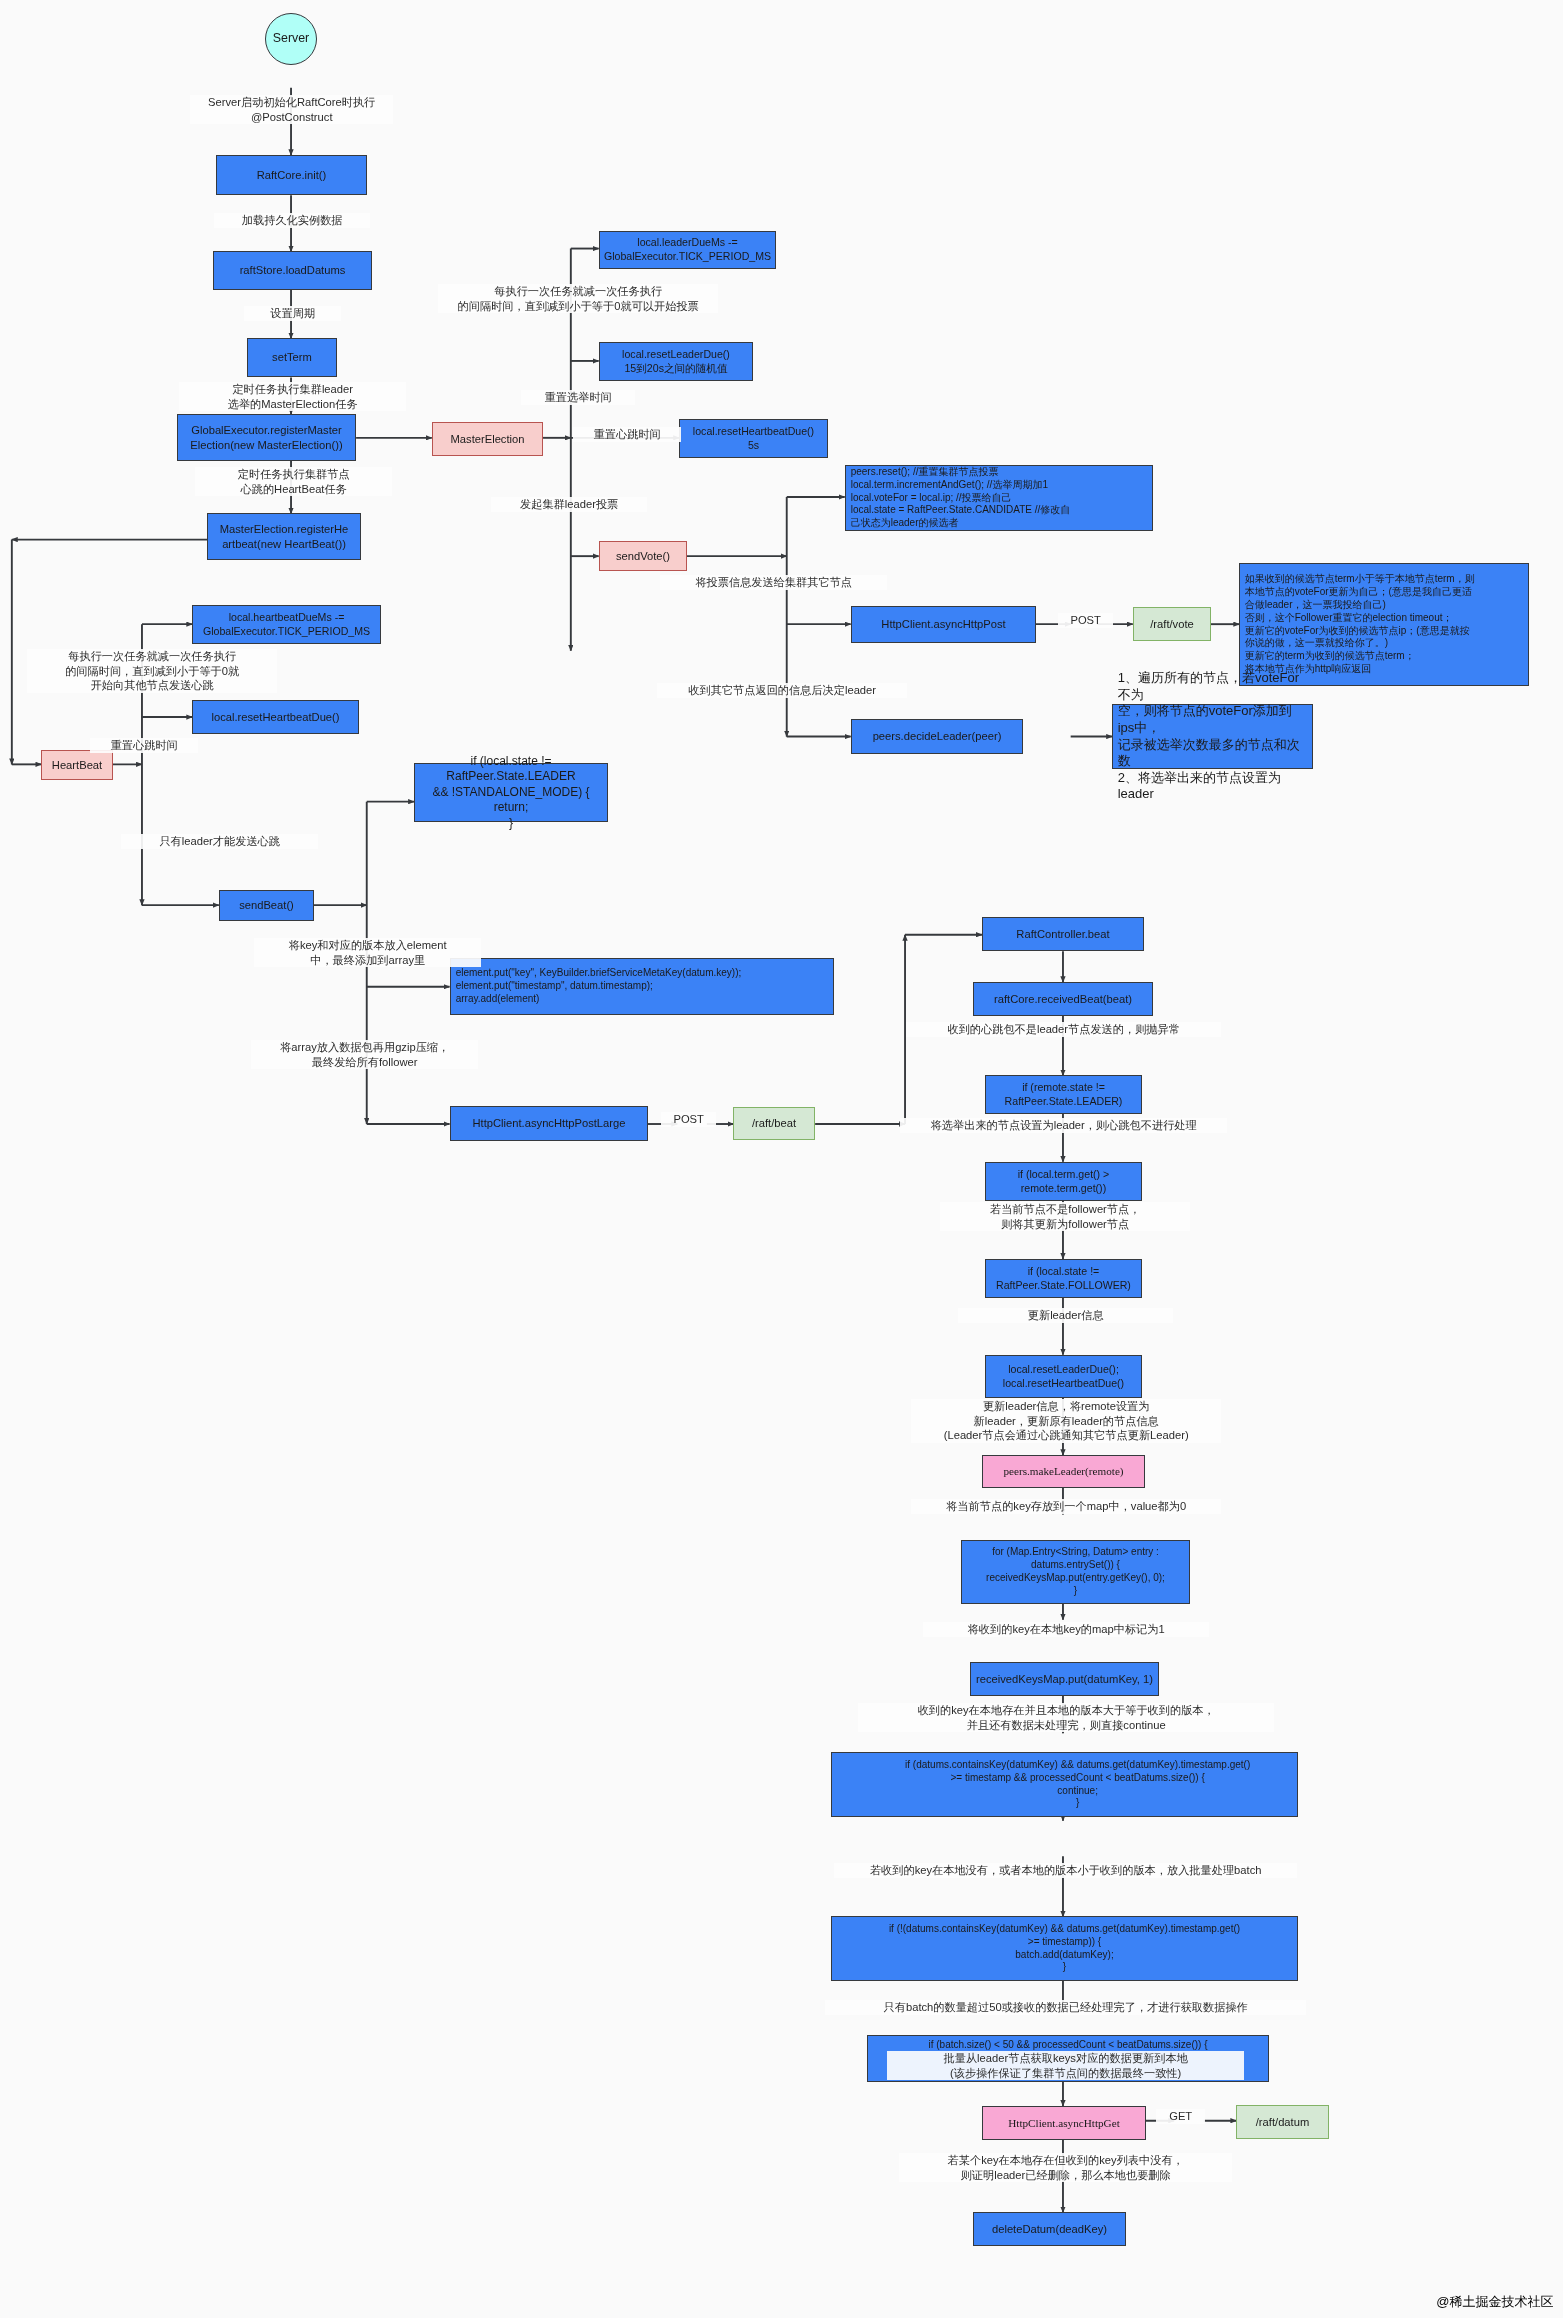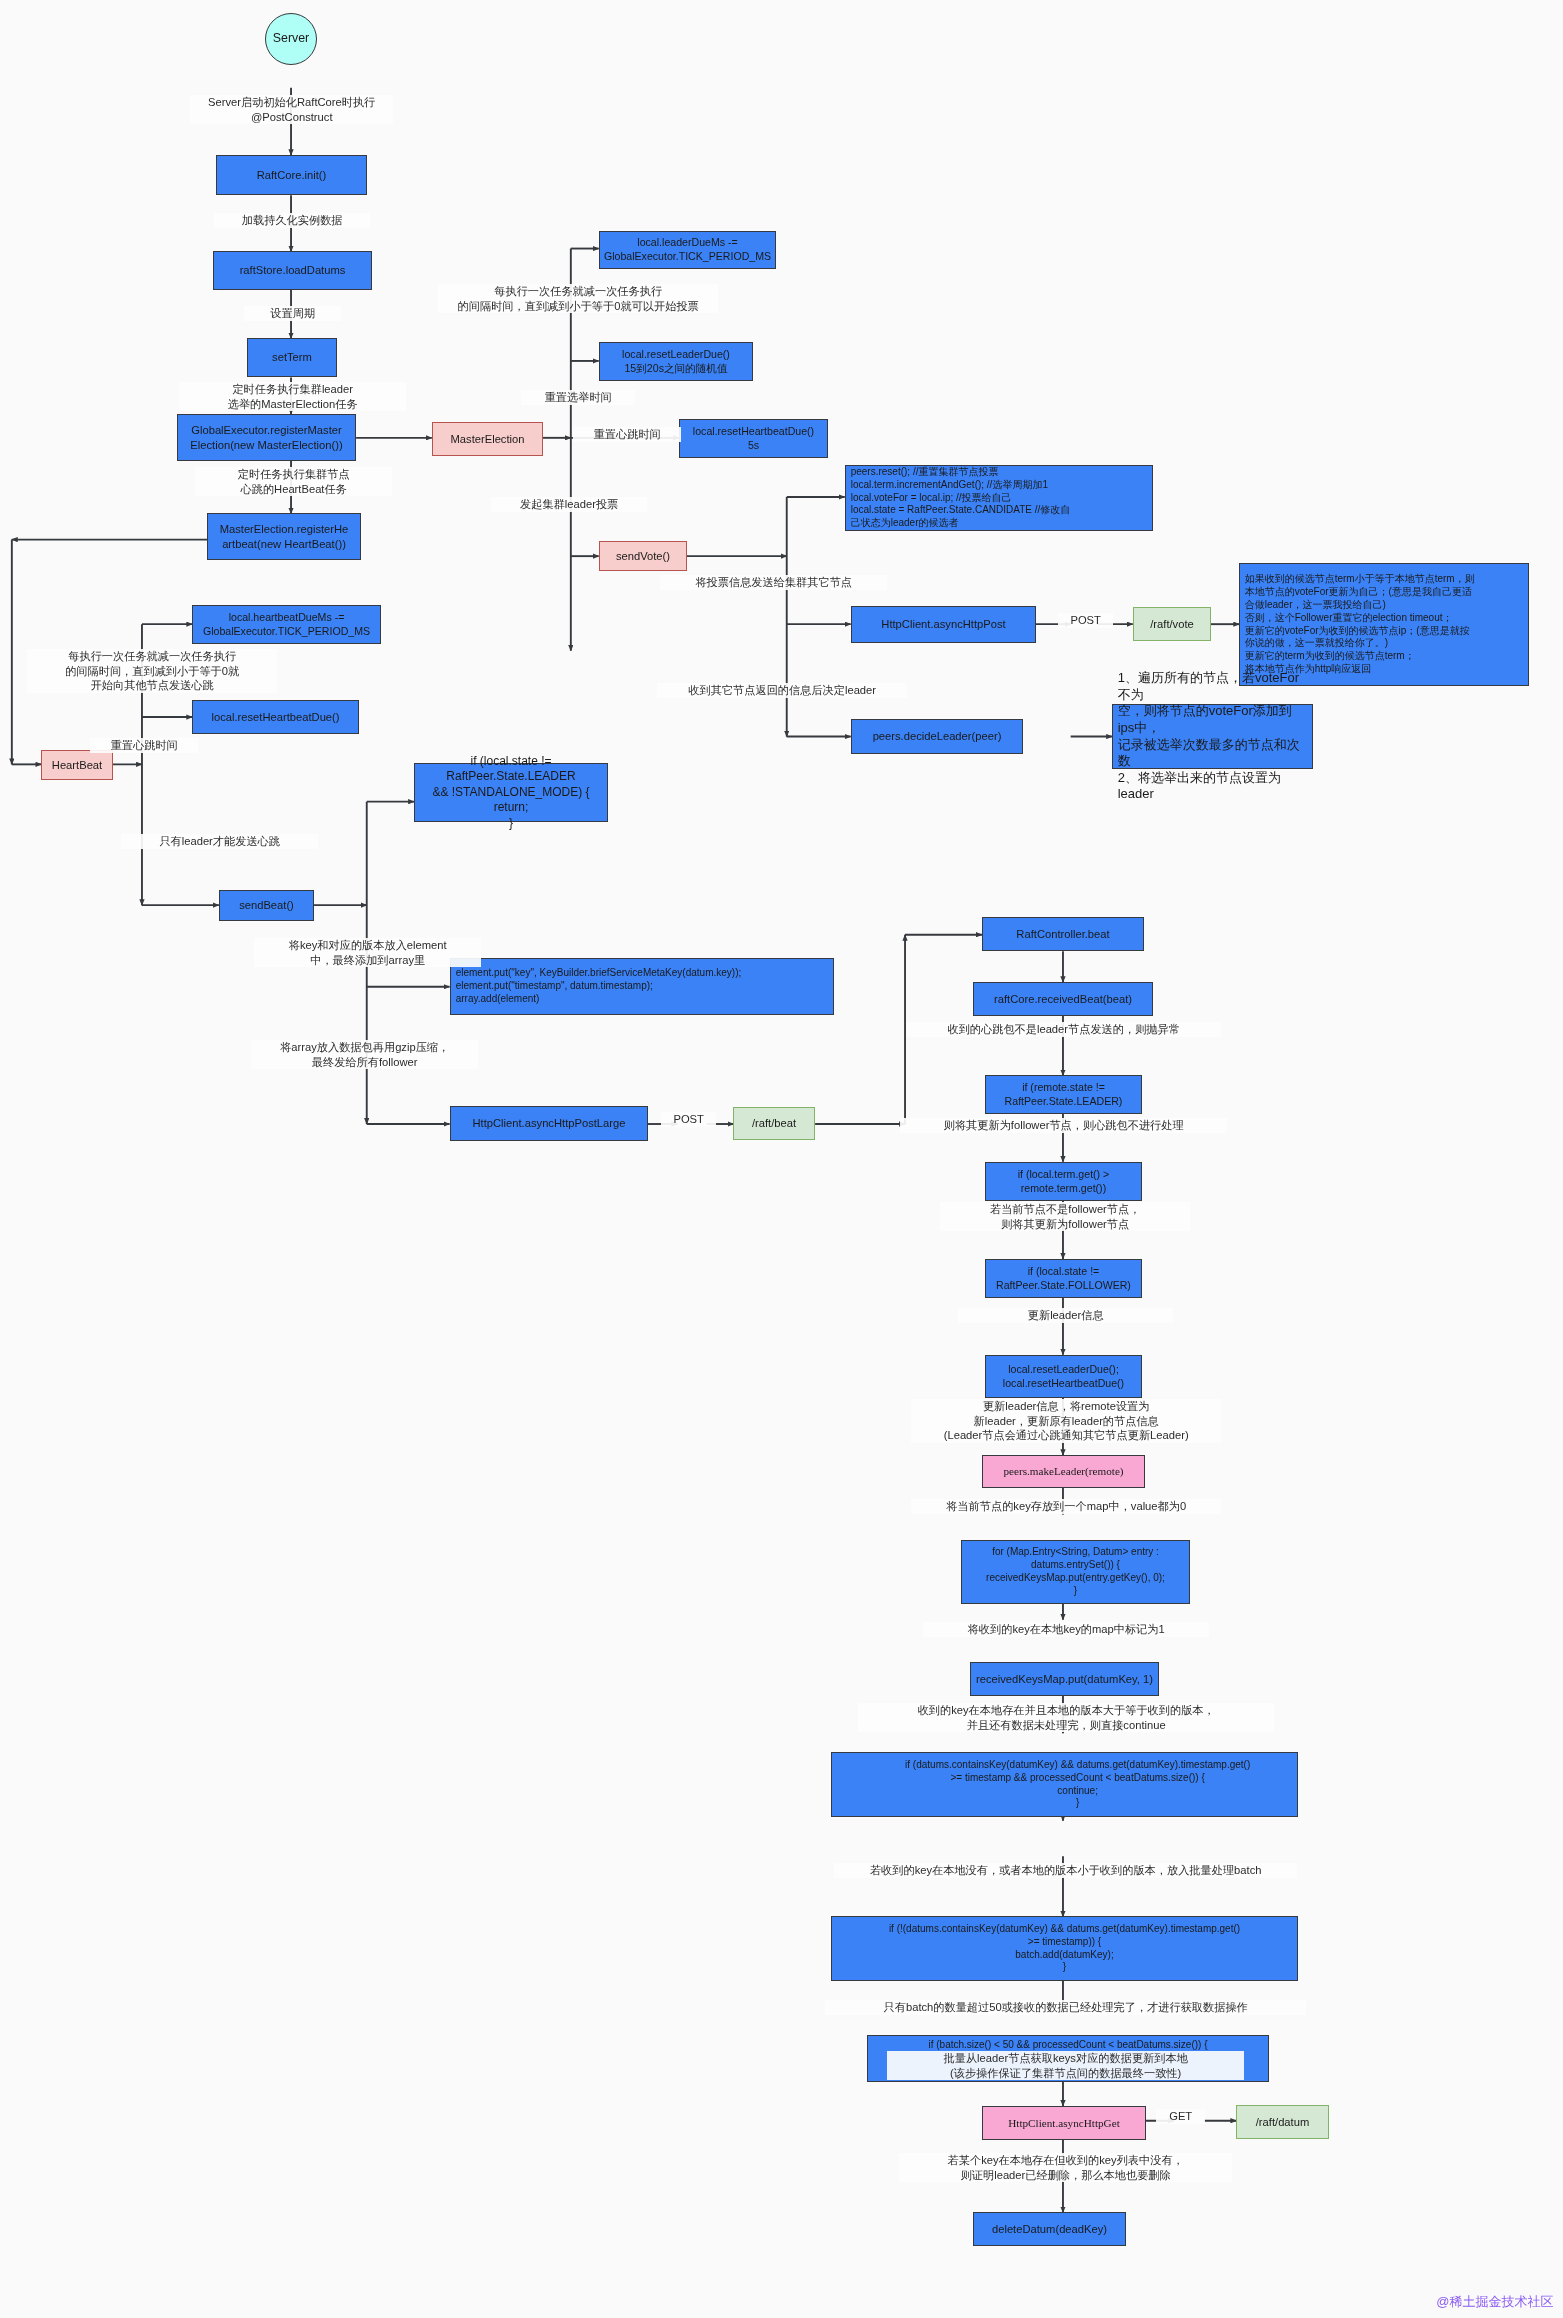--- a/index.html
+++ b/index.html
@@ -57,21 +57,21 @@
     color: #2b2b2b;
     background: rgba(253,253,253,0.92);
     white-space: pre-line;
     z-index: 4;
     padding: 0 1.2px;
   }
   .wm {
     position: absolute;
     right: 10.6px; bottom: 8.3px;
     font-size: 13px;
-    color: #8b5cf6;
+    color: #000000;
     z-index: 6;
   }
 </style>
 </head>
 <body>
 
 <div id="canvas">
 
   <svg id="edges" viewBox="0 0 2644 3920">
     <defs>
@@ -311,21 +311,21 @@
   <div class="elabel" style="left:254px;top:938px;width:225px;">将key和对应的版本放入element
 中，最终添加到array里</div>
 
   <div class="elabel" style="left:251px;top:1040px;width:225px;">将array放入数据包再用gzip压缩，
 最终发给所有follower</div>
 
   <div class="elabel" style="left:661px;top:1112px;width:53px;">POST</div>
 
   <div class="elabel" style="left:906px;top:1022px;width:313px;">收到的心跳包不是leader节点发送的，则抛异常</div>
 
-  <div class="elabel" style="left:900px;top:1118px;width:325px;">则将其更新为follower节点，则心跳包不进行处理</div>
+  <div class="elabel" style="left:900px;top:1118px;width:325px;">将选举出来的节点设置为leader，则心跳包不进行处理</div>
 
   <div class="elabel" style="left:940px;top:1202px;width:248px;">若当前节点不是follower节点，
 则将其更新为follower节点</div>
 
   <div class="elabel" style="left:958px;top:1308px;width:213px;">更新leader信息</div>
 
   <div class="elabel" style="left:911px;top:1399px;width:308px;">更新leader信息，将remote设置为
 新leader，更新原有leader的节点信息
 (Leader节点会通过心跳通知其它节点更新Leader)</div>
 

